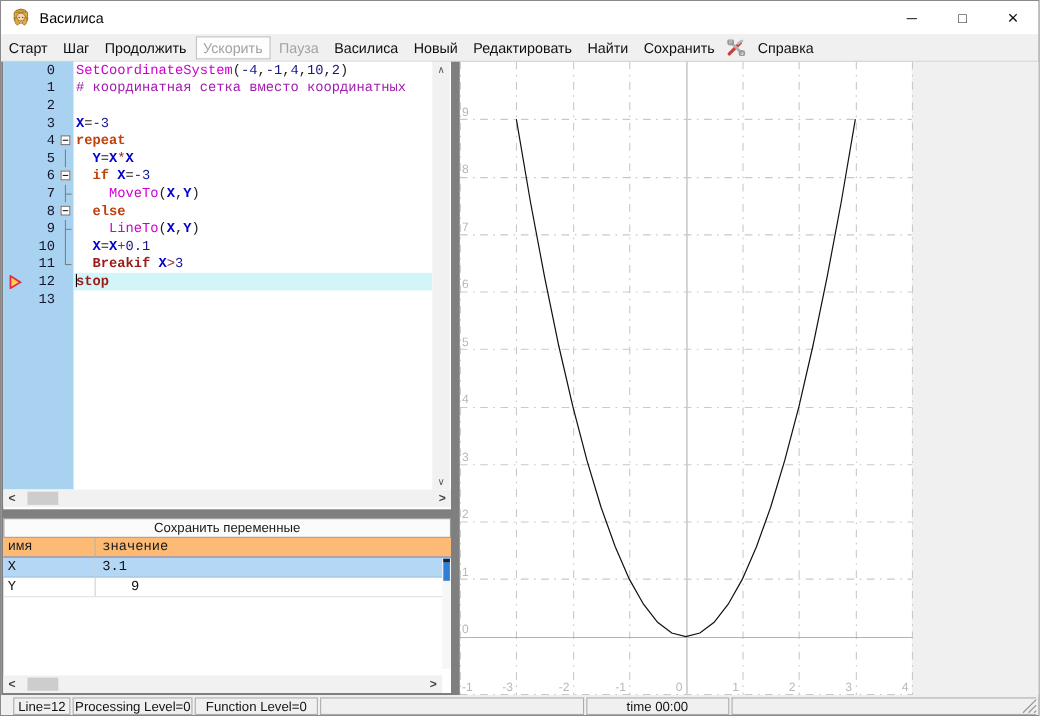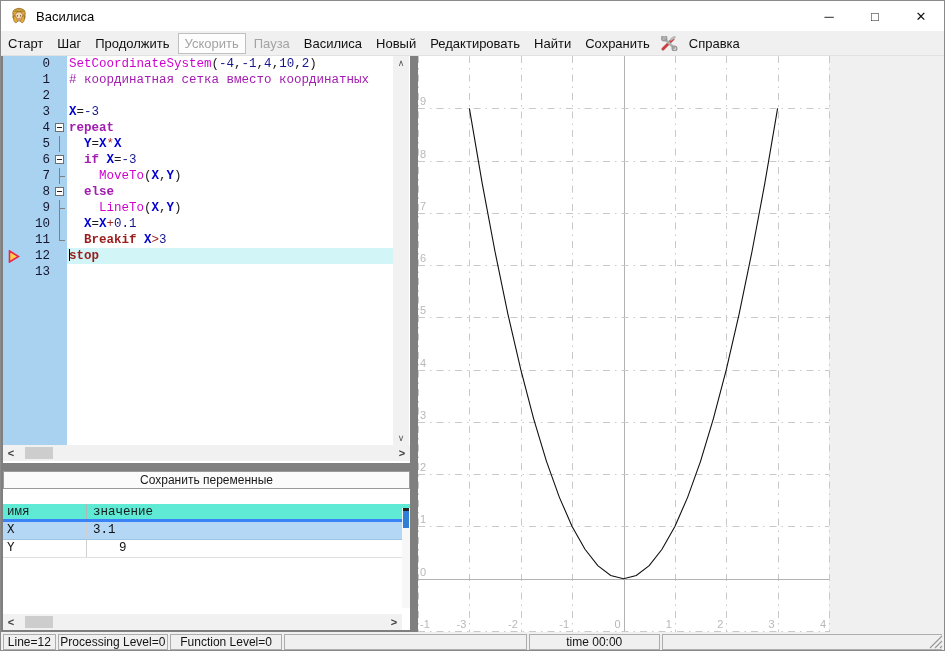--- a/index.html
+++ b/index.html
@@ -33,53 +33,53 @@
   .fold-v{position:absolute;left:6px;top:0;width:1px;height:16px;background:#808080;}
   .fold-v.half{height:8px;}
   .fold-h{position:absolute;left:6px;top:8px;width:6px;height:1px;background:#808080;}
   #exec-arrow{position:absolute;left:5px;width:12px;height:13px;}
   #code-lines{position:absolute;left:64px;top:0;width:326px;height:389px;background:#fff;overflow:hidden;}
   .c-row{height:16px;line-height:16px;font-family:"Liberation Mono",monospace;font-size:12.5px;white-space:pre;color:#1b1b1b;padding-left:2px;}
   .c-row.current{background:#d2f5f7;}
   .caret{display:inline-block;width:1px;height:12px;background:#000;vertical-align:-2px;margin-right:-1px;}
   .tk-fn{color:#cf00cf;}
   .tk-cmt{color:#a21caf;}
-  .tk-kw{color:#a21caf;font-weight:bold;}
+  .tk-kw{color:#c2410c;font-weight:bold;}
   .tk-var{color:#0000cf;font-weight:bold;}
   .tk-num{color:#16168f;}
   .tk-op{color:#a3261e;}
   .tk-brk{color:#9b1a1a;font-weight:bold;}
   .tk-pun{color:#1b1b1b;}
   
   .vscroll{position:absolute;background:#f1f1f1;display:flex;flex-direction:column;justify-content:space-between;align-items:center;}
   #editor-vscroll{left:390px;top:0;width:16px;height:389px;}
   .scroll-arrow{font-size:9px;color:#5a5a5a;line-height:14px;width:100%;text-align:center;}
   .hscroll{position:absolute;left:0;height:16px;background:#f1f1f1;display:flex;align-items:center;}
   #editor-hscroll{top:389px;width:407px;}
   .h-arrow{width:16px;text-align:center;font-size:11px;font-weight:bold;color:#404040;}
   .h-thumb{height:12px;width:28px;background:#cdcdcd;margin-left:6px;}
   .h-spacer{flex:1;}
   
   #vars{position:absolute;left:2px;top:415px;width:407px;height:159px;background:#fff;}
   #vars-title{height:18px;border:1px solid #9a9a9a;background:#fbfbfb;text-align:center;font-size:12px;color:#1a1a1a;line-height:17px;}
-  #vars-header{height:18px;display:flex;background:#5eead4;border-bottom:3px solid #3b82f6;font-family:"Liberation Mono",monospace;font-size:12.5px;color:#1a1a1a;margin-top:15px;}
+  #vars-header{height:18px;display:flex;background:#fdba74;border-bottom:1px solid #3b82f6;font-family:"Liberation Mono",monospace;font-size:12.5px;color:#1a1a1a;}
   .vh-name{width:84px;border-right:1px solid #b5b5b5;padding:1px 0 0 4px;}
   .vh-val{flex:1;padding:1px 0 0 6px;}
   .var-row{height:18px;display:flex;font-family:"Liberation Mono",monospace;font-size:12.5px;color:#101010;border-bottom:1px solid #e0e0e0;}
   .var-row.selected{background:#b3d7f5;border-bottom:1px solid #9fc4e4;}
   .vr-name{width:84px;border-right:1px solid #d0d0d0;padding:1px 0 0 4px;}
   .vr-val{flex:1;padding:1px 0 0 6px;}
   .var-row:nth-child(2) .vr-val{padding-left:32px;}
   #vars-vscroll{position:absolute;right:0;top:37px;width:8px;height:100px;background:#f7f7f7;}
   #vars-vthumb{position:absolute;left:1px;top:0;width:6px;height:20px;background:#2f7fd6;border-top:3px solid #222;}
   #vars-hscroll{top:143px;width:399px;}
   
   #graph{position:absolute;left:417px;top:0;width:528px;height:576px;background:#fff;}
   
-  #statusbar{position:absolute;left:0;top:631px;width:100%;height:20px;background:#f0f0f0;display:flex;align-items:center;padding-left:2px;font-size:12px;color:#141414;}
+  #statusbar{position:absolute;left:0;top:631px;width:100%;height:20px;background:#f0f0f0;display:flex;align-items:center;padding-left:11px;font-size:12px;color:#141414;}
   .sb-panel{height:16px;border:1px solid #adadad;margin-right:2px;display:flex;align-items:center;justify-content:center;white-space:nowrap;background:#f0f0f0;}
   .sb-panel:nth-child(1){width:53px;}
   .sb-panel:nth-child(2){width:111px;}
   .sb-panel:nth-child(3){width:113px;}
   .sb-panel:nth-child(4){width:244px;}
   .sb-panel:nth-child(5){width:132px;}
   .sb-panel:nth-child(6){width:282px;border-right:none;}
   #resize-grip{position:absolute;right:1px;bottom:1px;width:14px;height:14px;}
 </style>
 </head>

